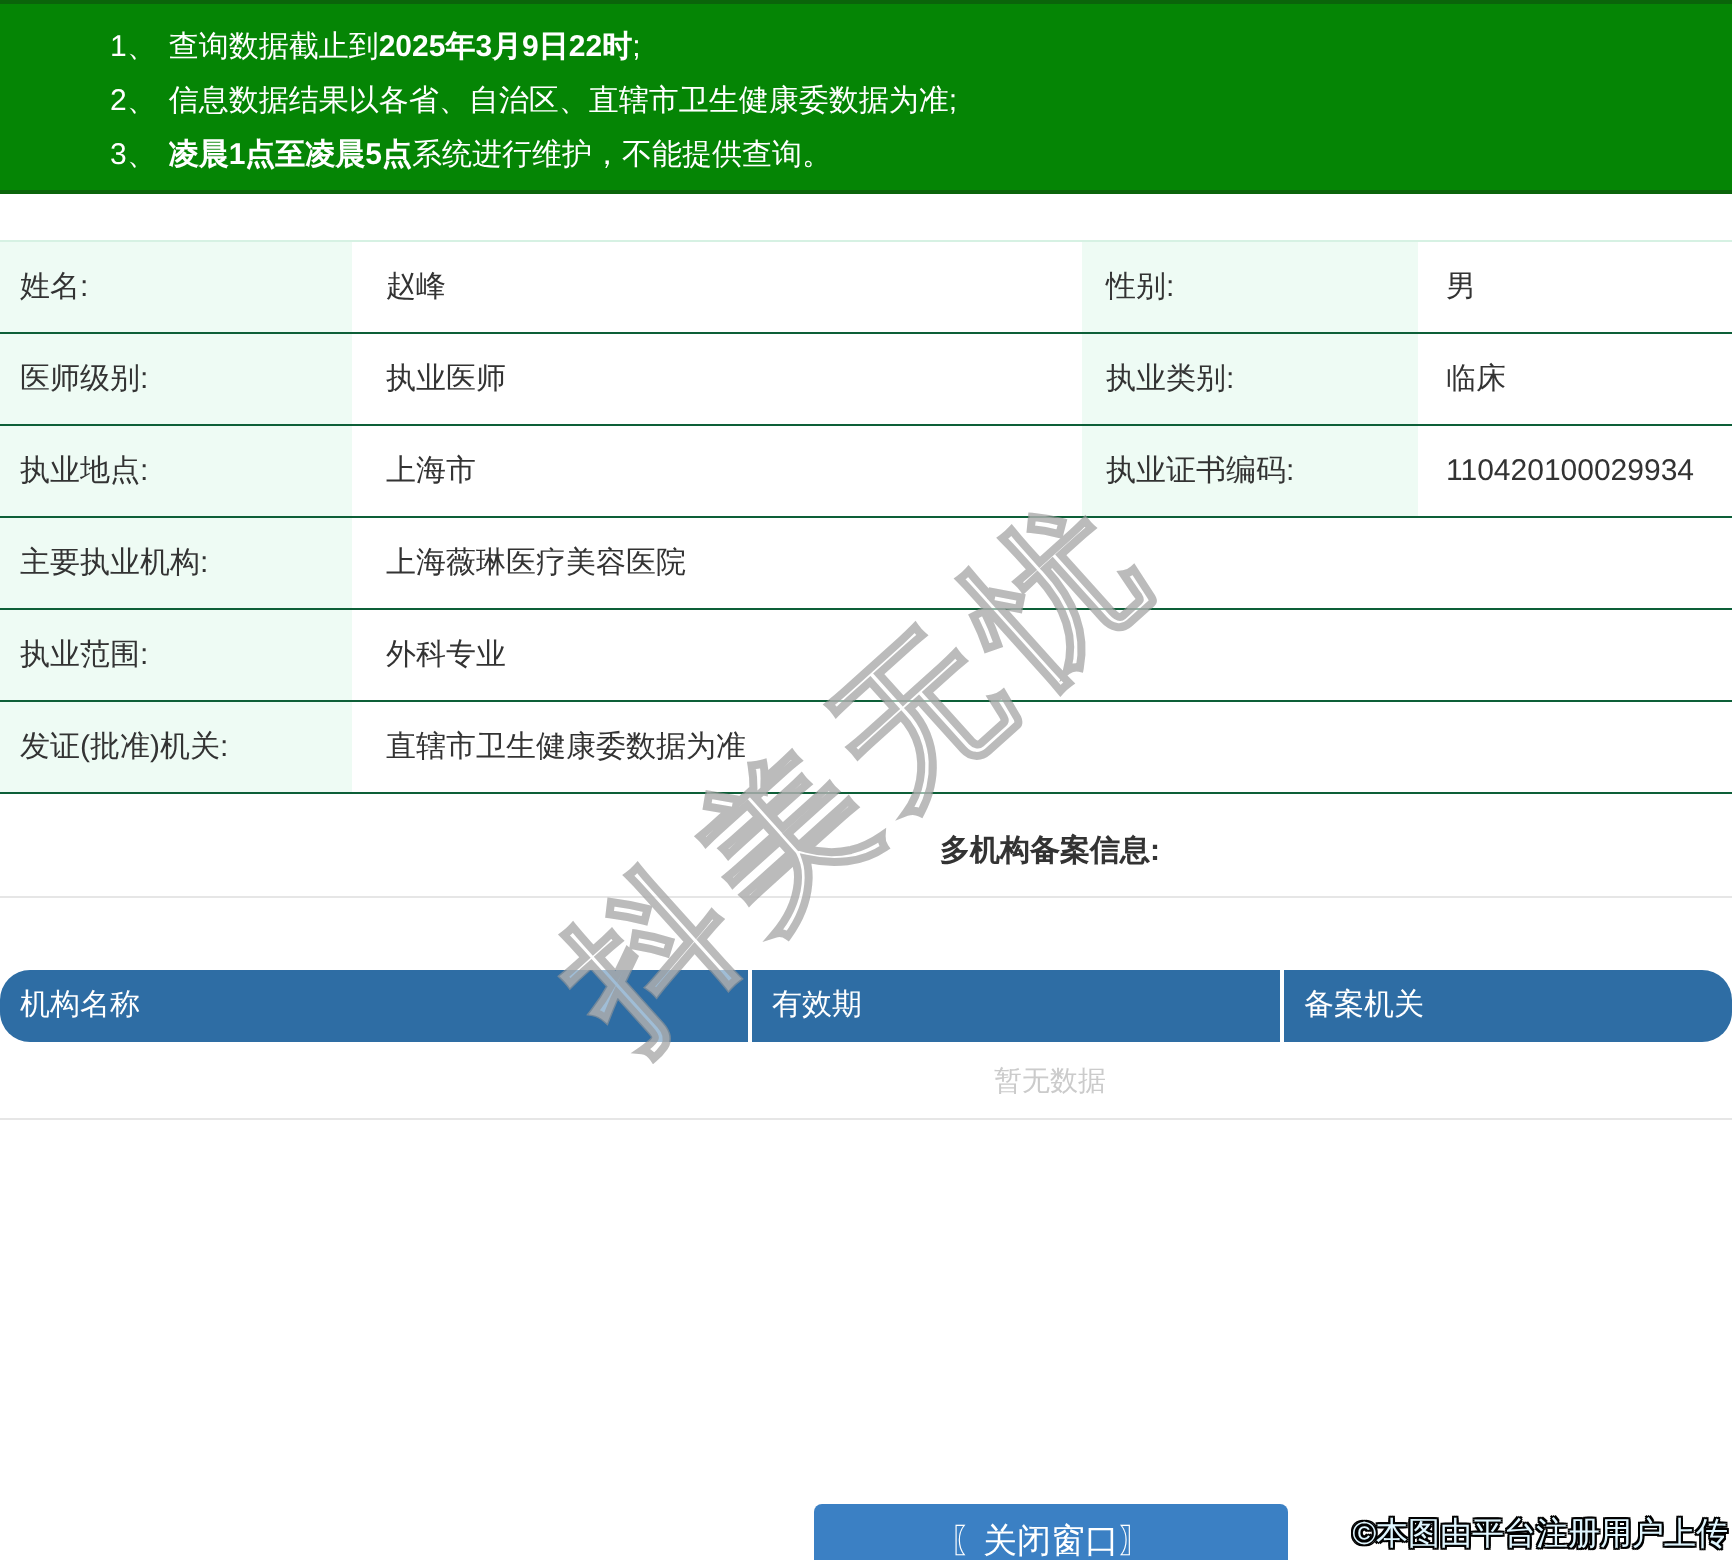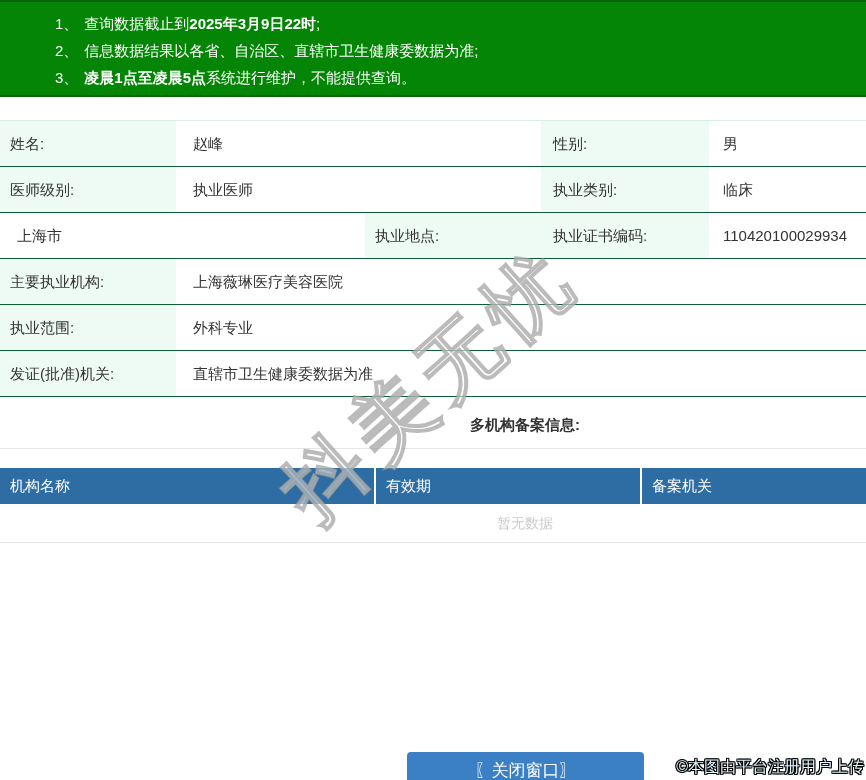--- a/index.html
+++ b/index.html
@@ -51,27 +51,28 @@
     height: 51px;
     font-size: 15px;
     font-weight: 700;
     text-align: center;
     position: relative;
     left: 92px;
     color: var(--text-dark, #333);
   }
   .divider { border: none; border-top: 1px solid var(--divider-gray, #e6e6e6); height: 0; }
   .filing-header {
-    margin-top: 19px;
+    margin-top: 36px;
     height: 36px;
     background: var(--filing-header-blue, #2e6da4);
     display: flex;
     color: #fff;
     font-size: 15px;
     line-height: 36px;
+    border-radius: 15px;
   }
   .filing-col { padding-left: 10px; white-space: nowrap; overflow: hidden; }
   .filing-col.c1 { width: 376px; border-right: 2px solid #fff; }
   .filing-col.c2 { width: 266px; border-right: 2px solid #fff; }
   .filing-col.c3 { flex: 1; }
   .filing-empty {
     height: 38px;
     line-height: 38px;
     text-align: center;
     position: relative;
@@ -160,22 +161,22 @@
     </div>
 
     <div class="info-row">
       <div class="cell label">医师级别:</div>
       <div class="cell value1">执业医师</div>
       <div class="cell label2">执业类别:</div>
       <div class="cell value2">临床</div>
     </div>
 
     <div class="info-row">
+      <div class="cell label">执业地点:</div>
       <div class="cell value1">上海市</div>
-      <div class="cell label">执业地点:</div>
       <div class="cell label2">执业证书编码:</div>
       <div class="cell value2">110420100029934</div>
     </div>
 
     <div class="info-row">
       <div class="cell label">主要执业机构:</div>
       <div class="cell value-wide">上海薇琳医疗美容医院</div>
     </div>
 
     <div class="info-row">

